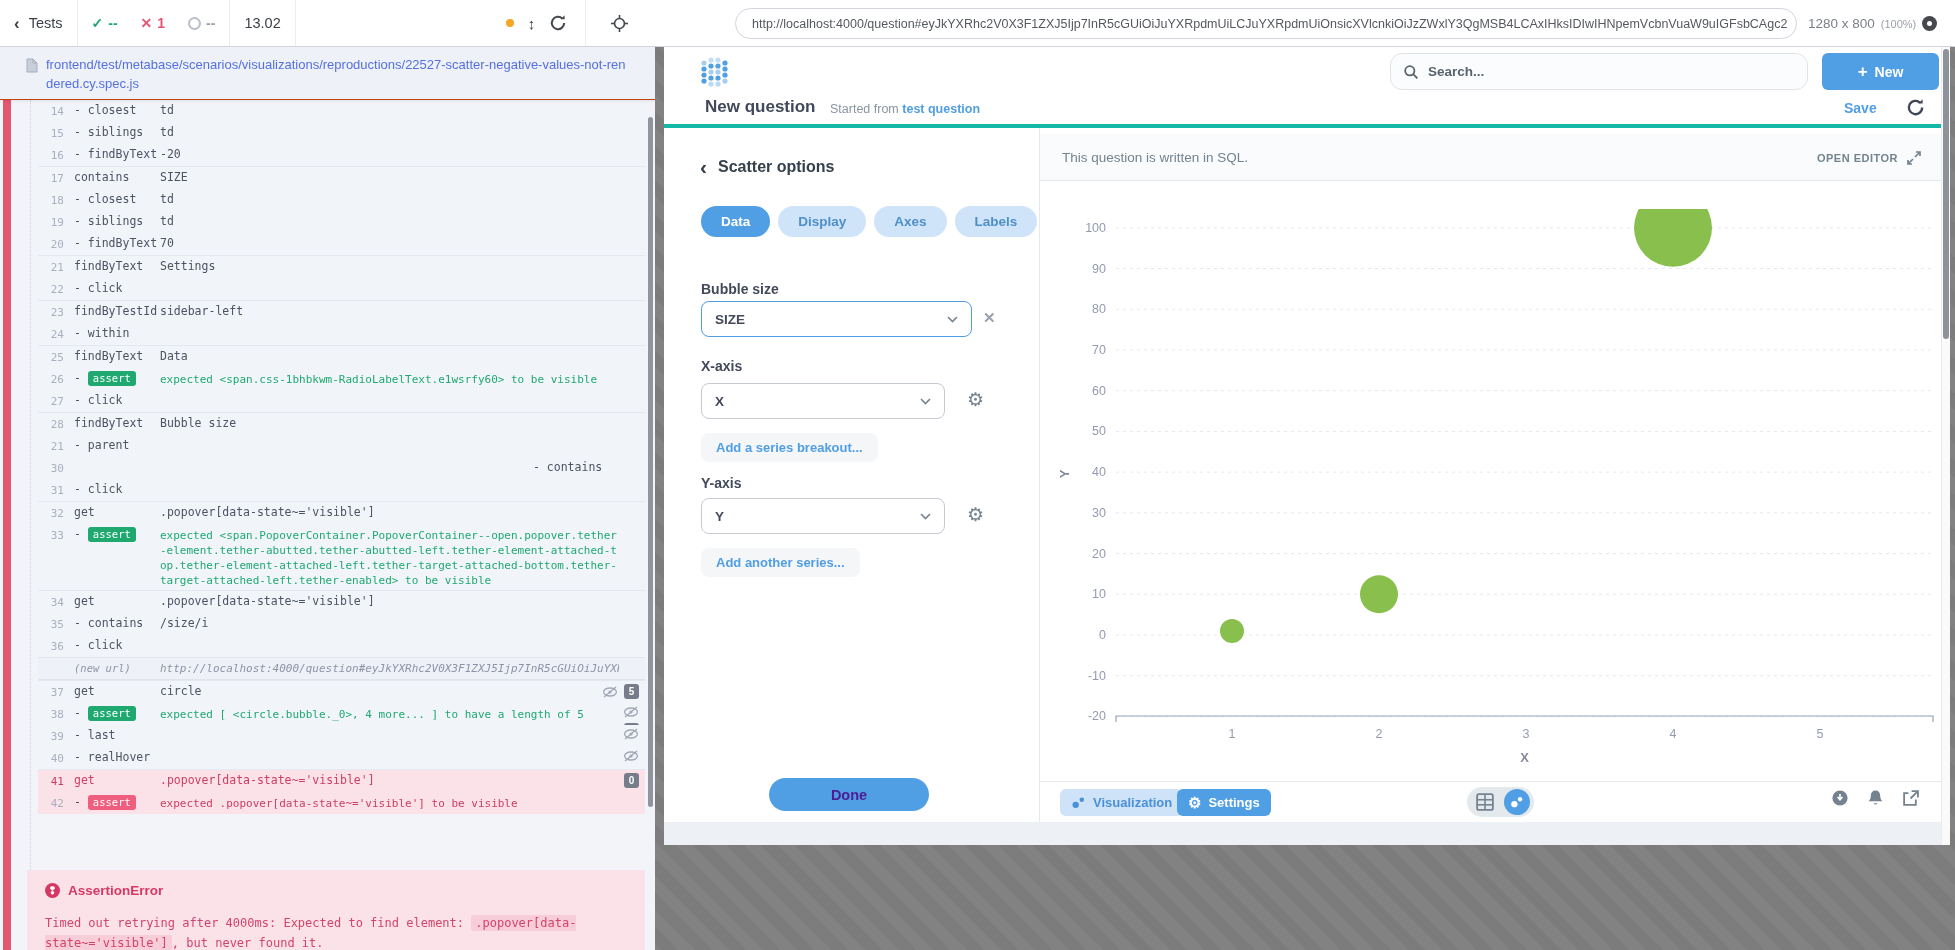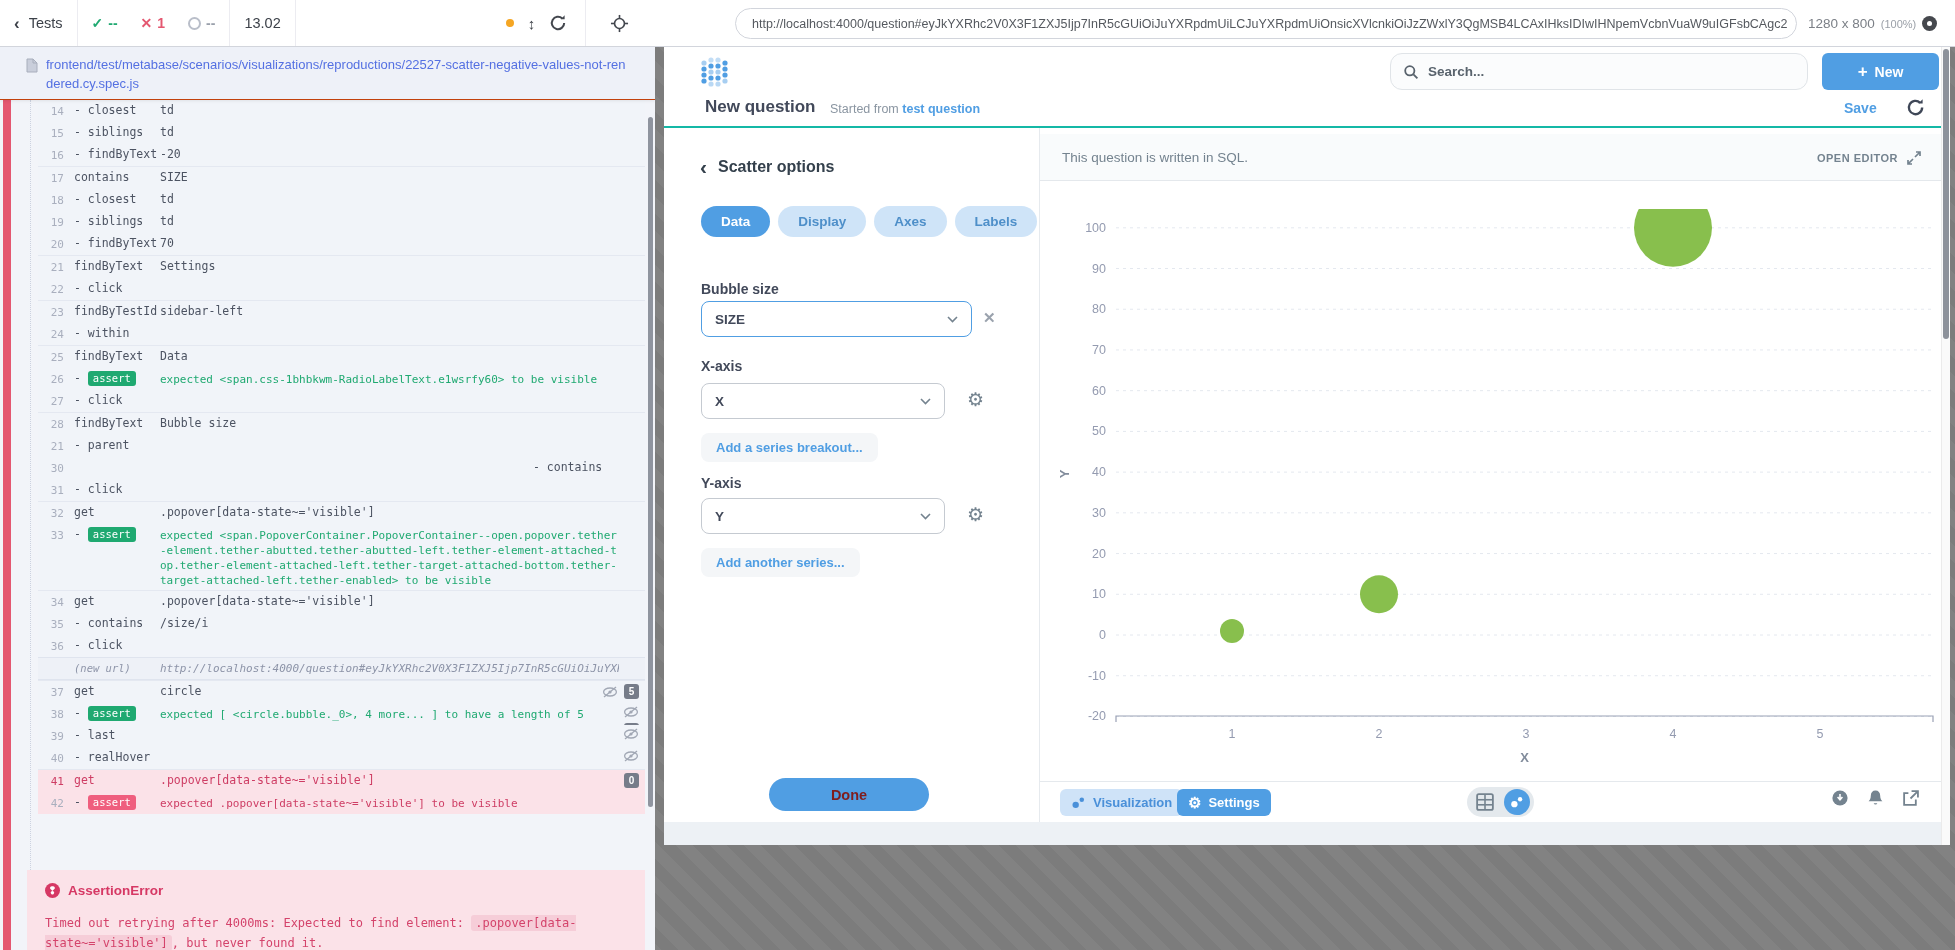--- a/index.html
+++ b/index.html
@@ -78,21 +78,21 @@
   #app-thumb{position:absolute;right:1px;top:2px;width:6px;height:290px;background:#8d929b;border-radius:3px;}
 
   #mb-logo{position:absolute;left:36px;top:8px;}
   #search-box{position:absolute;left:726px;top:6px;width:418px;height:37px;border:1px solid #e0e4e8;
     border-radius:12px;background:#fbfcfd;display:flex;align-items:center;gap:9px;padding:0 12px;}
   #search-box span{font-size:13.5px;font-weight:bold;color:#59636d;}
   #new-btn{position:absolute;left:1158px;top:6px;width:117px;height:37px;background:#509ee3;border:none;
     border-radius:6px;color:#fff;font-size:14px;font-weight:bold;display:flex;align-items:center;
     justify-content:center;gap:7px;cursor:pointer;font-family:"Liberation Sans",sans-serif;}
   #new-btn .plus{font-size:17px;font-weight:bold;line-height:1;}
-  #subheader{position:absolute;left:0;top:45px;width:1277px;height:36px;border-bottom:2px solid #14b8a6;}
+  #subheader{position:absolute;left:0;top:45px;width:1277px;height:36px;border-bottom:4px solid #14b8a6;}
   #q-title{position:absolute;left:41px;top:5px;font-size:17px;font-weight:bold;color:#42495a;}
   #q-sub{position:absolute;left:166px;top:10px;font-size:12.5px;color:#8a95a1;}
   #q-sub a{color:#509ee3;font-weight:bold;text-decoration:none;}
   #save-link{position:absolute;left:1180px;top:8px;font-size:14px;font-weight:bold;color:#509ee3;cursor:pointer;}
   #q-refresh{position:absolute;left:1242px;top:6px;cursor:pointer;}
 
   
   #sidebar{position:absolute;left:0;top:81px;width:376px;height:694px;background:#fff;border-right:1px solid #e6eaee;}
   #so-header{position:absolute;left:36px;top:28px;display:flex;align-items:center;gap:11px;cursor:pointer;}
   #so-header .bchev{font-size:21px;font-weight:bold;color:#34404c;line-height:1;}
@@ -107,21 +107,21 @@
   .mb-select .val{font-size:13.5px;font-weight:bold;color:#42495a;}
   .sel-focus{border:1.5px solid #509ee3;width:271px;}
   .sel-plain{border:1px solid #c5cad1;width:244px;}
   .side-icon{position:absolute;cursor:pointer;}
   .gear{font-size:19px;color:#74838f;line-height:1;}
   .clear-x{font-size:15px;color:#9aa2ad;font-weight:bold;}
   .ghost-btn{position:absolute;left:37px;height:29px;border:none;border-radius:8px;background:#f4f6f8;
     color:#509ee3;font-size:13px;font-weight:bold;padding:0 15px;cursor:pointer;text-align:left;
     font-family:"Liberation Sans",sans-serif;}
   #done-btn{position:absolute;left:105px;top:650px;width:160px;height:33px;border:none;border-radius:17px;
-    background:#509ee3;color:#7f1d1d;font-size:14.5px;font-weight:bold;cursor:pointer;
+    background:#509ee3;color:#4c1d95;font-size:14.5px;font-weight:bold;cursor:pointer;
     font-family:"Liberation Sans",sans-serif;}
 
   
   #chartpane{position:absolute;left:376px;top:81px;width:901px;height:653px;}
   #sql-bar{position:absolute;left:0;top:6px;width:901px;height:47px;background:#f9fbfc;
     border-bottom:1px solid #e4e8ec;display:flex;align-items:center;}
   #sql-bar .notice{margin-left:22px;font-size:13.5px;color:#74838f;}
   #open-editor{position:absolute;right:20px;top:0;height:47px;display:flex;align-items:center;gap:9px;cursor:pointer;}
   #open-editor span{font-size:11px;font-weight:bold;letter-spacing:.5px;color:#74838f;}
   #chart-svg{position:absolute;left:0;top:54px;}

